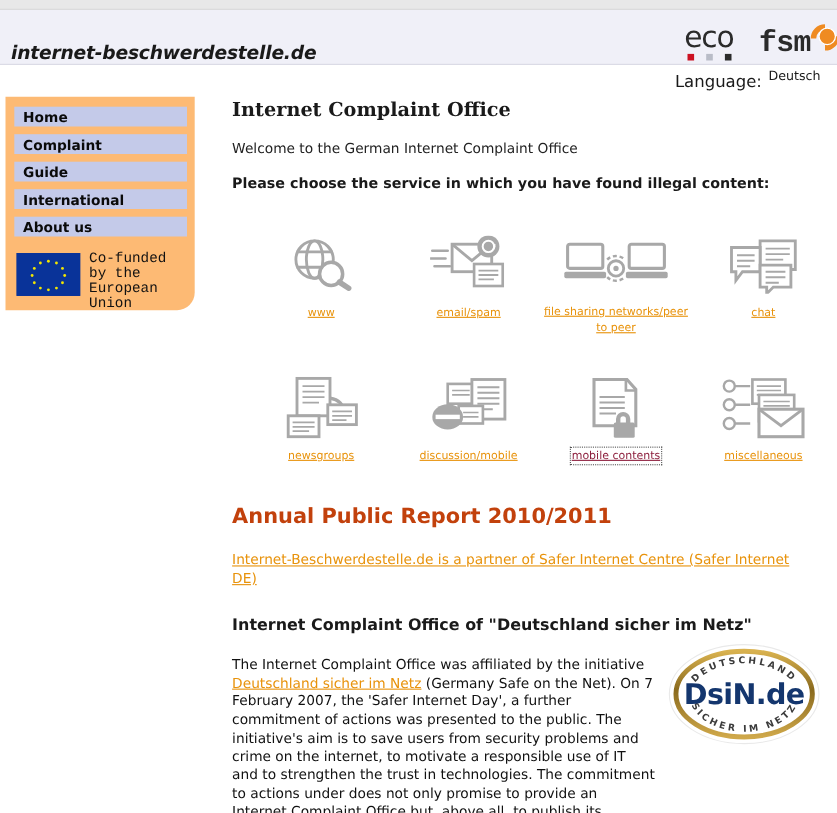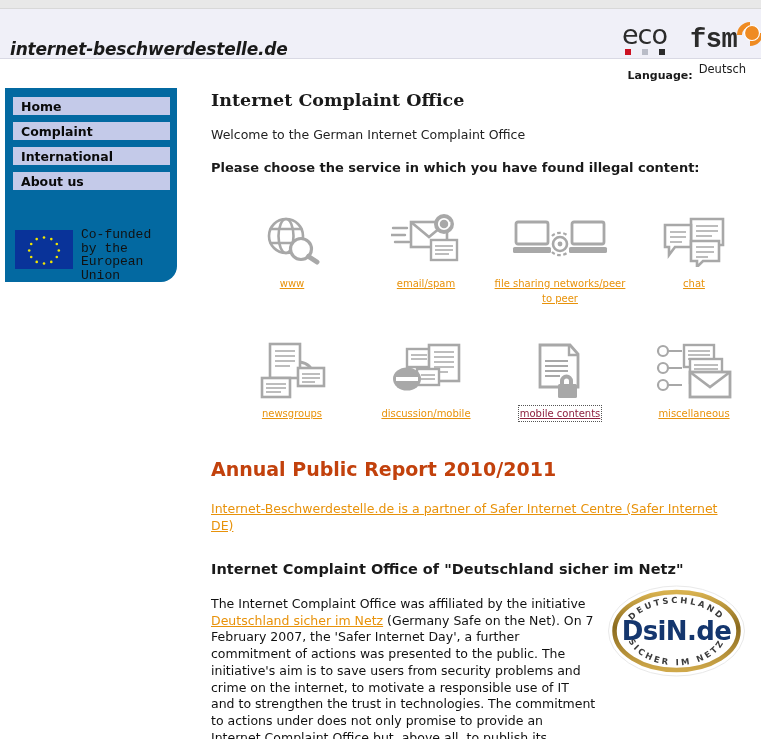--- a/index.html
+++ b/index.html
@@ -57,33 +57,33 @@
     font-family: Liberation Mono, monospace;
   }
   .fsm-swoosh { position: absolute; left: 43px; top: -6px; width: 34px; height: 34px; }
 
   
   .language-row {
     position: absolute; right: 27px; top: 62px;
     height: 20px; white-space: nowrap;
   }
   .lang-label {
-    font-size: 11px; font-weight: bold; color: #1a1a1a;
+    font-size: 15px; font-weight: normal; color: #1a1a1a;
     vertical-align: baseline;
   }
   .lang-value {
     font-size: 11.5px; color: #1a1a1a;
     vertical-align: super; margin-left: 6px;
   }
 
   
   .sidebar {
     position: absolute; left: 5px; top: 88px;
     width: 172px; height: 194px;
-    background: #0369a1;
+    background: #fdba74;
     border-bottom-right-radius: 16px;
   }
   .nav-list { position: absolute; left: 8px; top: 9px; width: 157px; }
   .nav-item {
     display: block; width: 157px; height: 18px;
     background: #c4cae9;
     margin-bottom: 7px;
     cursor: pointer;
   }
   .nav-item span {
@@ -213,20 +213,23 @@
     <span class="lang-label">Language:</span><span class="lang-value">Deutsch</span>
   </div>
 
   <div class="sidebar">
     <div class="nav-list">
       <a class="nav-item">
         <span>Home</span>
       </a>
       <a class="nav-item">
         <span>Complaint</span>
+      </a>
+      <a class="nav-item">
+        <span>Guide</span>
       </a>
       <a class="nav-item">
         <span>International</span>
       </a>
       <a class="nav-item">
         <span>About us</span>
       </a>
     </div>
 
     <div class="eu-block">

